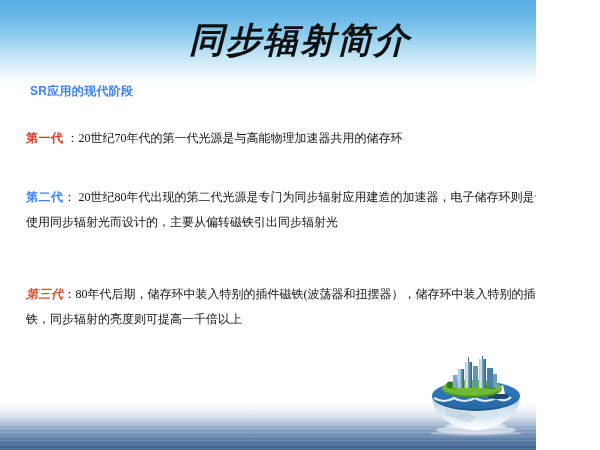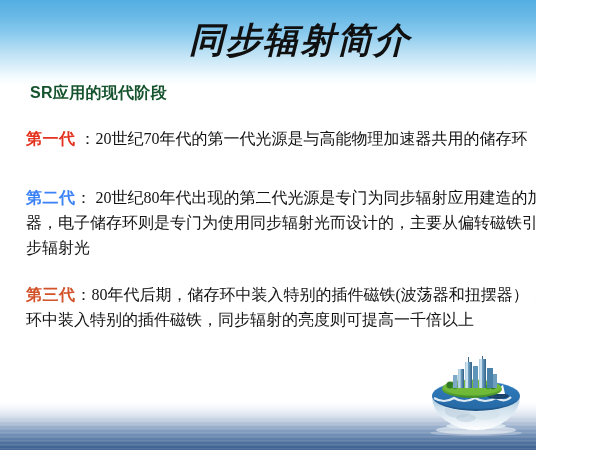--- a/index.html
+++ b/index.html
@@ -47,51 +47,51 @@
     letter-spacing: 2px;
     font-family: "Liberation Serif", "DejaVu Serif", serif;
     white-space: nowrap;
   }
 
   
   .subtitle {
     position: absolute;
     left: 30px;
     top: 83px;
-    font-size: 16px;
+    font-size: 12px;
     font-weight: 700;
-    color: #14532d;
+    color: #3b82f6;
     letter-spacing: 0.3px;
     font-family: "Liberation Sans", "DejaVu Sans", sans-serif;
     white-space: nowrap;
     text-align: right;
   }
 
   
   .para {
     position: absolute;
     left: 26px;
     width: 552px;
-    font-size: 16px;
+    font-size: 12px;
     line-height: 25px;
     color: #121212;
     text-align: left;
     font-family: "Liberation Serif", "DejaVu Serif", serif;
   }
   .para-1 { top: 126px; }
   .para-2 { top: 185px; }
   .para-3 { top: 282px; }
 
   .gen-label {
     font-weight: 700;
     letter-spacing: 0.5px;
   }
   .gen-1 { color: #e3321f; }
   .gen-2 { color: #3b82f6; }
-  .gen-3 { color: #d2522a; }
+  .gen-3 { color: #d2522a; font-style: italic; }
 
   .gen-body { color: #121212; }
 
   
   .sea-band {
     position: absolute;
     left: 0;
     bottom: 0;
     width: 600px;
     height: 48px;

